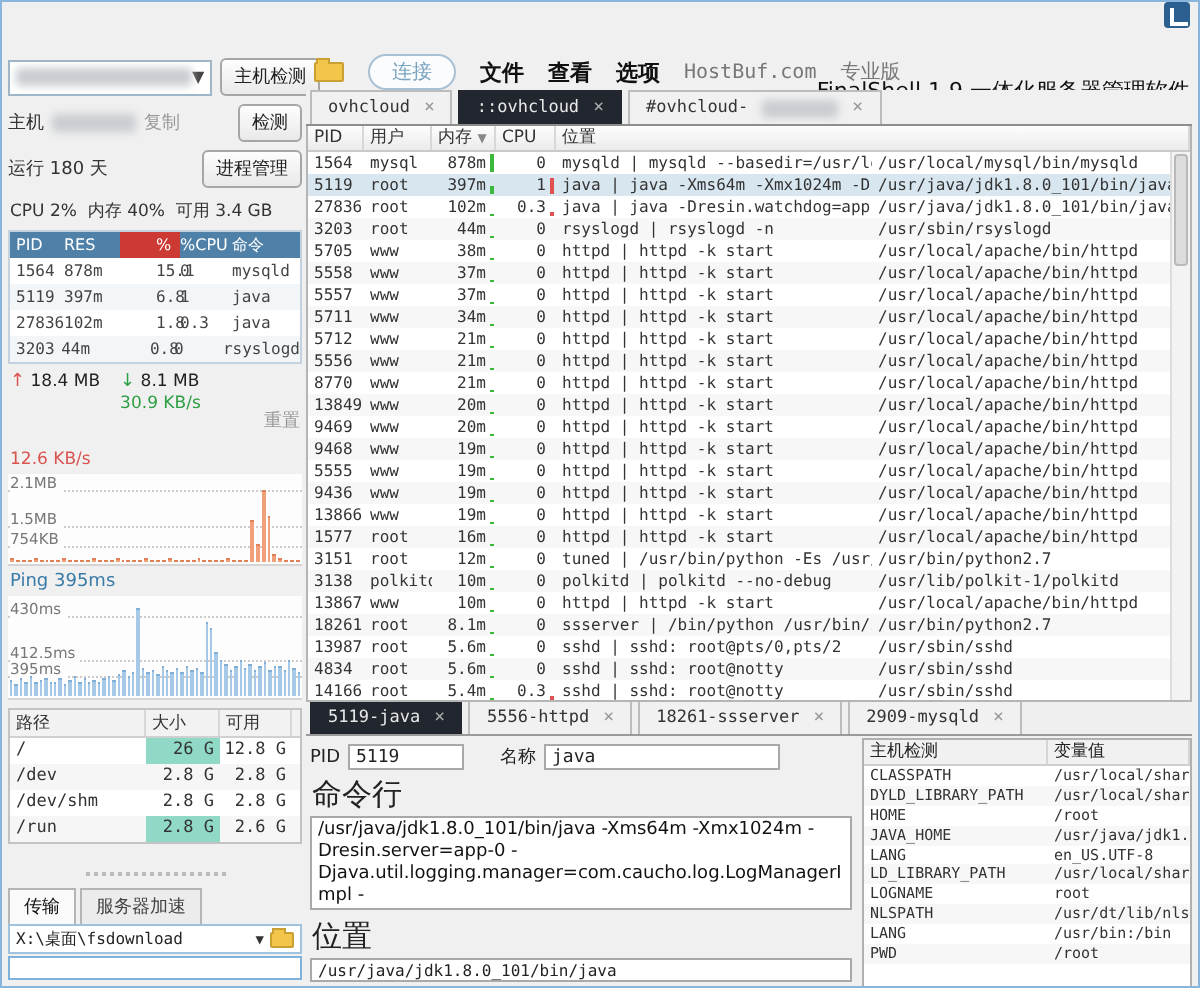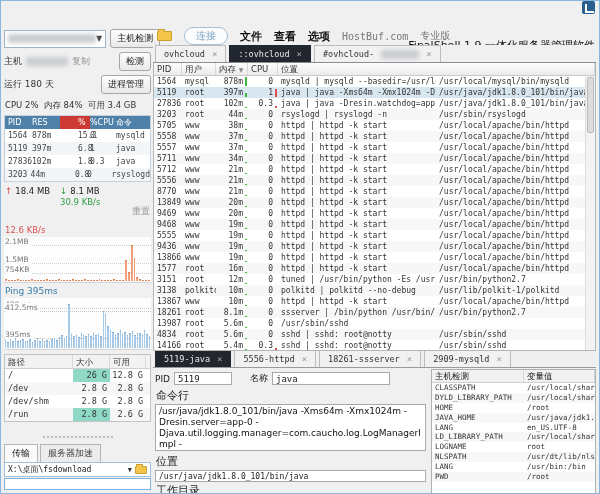--- a/index.html
+++ b/index.html
@@ -100,21 +100,21 @@
   .vthumb{position:absolute;top:1px;left:1px;right:1px;height:56px;background:#dcdcdc;border:1px solid #b9b9b9;border-radius:2px;}
   
   .ptabs{height:17px;display:flex;gap:3px;align-items:flex-end;padding-left:2px;background:#efefef;border-bottom:1px solid #9a9a9a;}
   .detail{flex:1;display:flex;background:#f0f0f0;}
   .d-left{width:278px;padding:2px 5px 2px 2px;font-size:9px;}
   .fld-row{display:flex;align-items:center;gap:4px;height:17px;}
   .fld{height:13px;font-size:9px;border:1px solid #a9a9a9;background:#fff;padding:0 3px;
     font-family:"DejaVu Sans Mono",monospace;color:#222;}
   .fld.pid{width:58px;}.fld.name{width:118px;}
   .fld.wide{width:100%;height:12px;font-size:8px;}
-  .sec-lbl{font-size:11px;color:#222;margin:1px 0 1px 1px;}
+  .sec-lbl{font-size:15px;color:#222;margin:1px 0 1px 1px;}
   textarea.cmd{width:100%;height:47px;border:1px solid #a9a9a9;background:#fff;resize:none;overflow:hidden;
     font-family:"DejaVu Sans","Liberation Sans",sans-serif;font-size:9px;line-height:11px;padding:1px 3px;color:#111;}
   .d-right{flex:1;border:1px solid #b0b0b0;background:#fff;margin:1px 0 1px 0;position:relative;overflow:hidden;}
   .ehead{display:flex;height:13px;line-height:13px;background:#f1f1f1;border-bottom:1px solid #cfcfcf;font-size:8.5px;color:#222;}
   .ehead>div{padding-left:3px;border-right:1px solid #d5d5d5;}
   .ec0{width:92px;flex:none;}.ec1{flex:1;}
   .erows{position:absolute;top:13px;left:0;right:0;bottom:7px;overflow:hidden;}
   .erow{display:flex;height:9.9px;line-height:10px;font-size:7.5px;font-family:"DejaVu Sans Mono",monospace;color:#333;}
   .erow:nth-child(even){background:#f7f7f7;}
   .erow>div{padding-left:3px;white-space:nowrap;overflow:hidden;}
@@ -147,21 +147,21 @@
       <span class="blurchip" style="width:42px"></span>
       <span class="lbl gray">复制</span>
       <button class="btn" style="margin-left:auto">检测</button>
     </div>
     <div class="s-row">
       <span class="lbl">运行 180 天</span>
       <button class="btn" style="margin-left:auto">进程管理</button>
     </div>
     <div class="stats-line">
       <span>CPU 2%</span>&nbsp;
-      <span>内存 84%</span>&nbsp;
+      <span>内存 40%</span>&nbsp;
       <span>可用 3.4 GB</span>
     </div>
 
     <div class="mtab">
       <div class="mhead">
           <div class="mc0">PID</div>
           <div class="mc1">RES</div>
           <div class="mc2 hl-red">%内存</div>
           <div class="mc3">%CPU</div>
           <div class="mc4">命令</div>
@@ -274,21 +274,21 @@
           <span class="bar bar-net" style="height: 2%;"></span>
           <span class="bar bar-net" style="height: 3%;"></span>
         </div>
     </div>
 
     <div class="ping-title">Ping 395ms</div>
     <div class="graph" style="height:52px">
       <div class="gline" style="top:10px">
           <span>430ms</span>
         </div>
-      <div class="gline" style="top:13px">
+      <div class="gline" style="top:32px">
           <span>412.5ms</span>
         </div>
       <div class="gline" style="top:40px">
           <span>395ms</span>
         </div>
       <div class="bars">
           <span class="bar bar-ping" style="height: 18%;"></span>
           <span class="bar bar-ping" style="height: 14%;"></span>
           <span class="bar bar-ping" style="height: 20%;"></span>
           <span class="bar bar-ping" style="height: 16%;"></span>
@@ -605,20 +605,21 @@
             <div class="c2">8.1m<i class="membar" style="height: 1px;"></i></div>
             <div class="c3">0</div>
             <div class="c4">ssserver | /bin/python /usr/bin/ssserver...</div>
             <div class="c5">/usr/bin/python2.7</div>
           </div>
           <div class="prow">
             <div class="c0">13987</div>
             <div class="c1">root</div>
             <div class="c2">5.6m<i class="membar" style="height: 1px;"></i></div>
             <div class="c3">0</div>
+            <div class="c4">sshd | sshd: root@pts/0,pts/2</div>
             <div class="c5">/usr/sbin/sshd</div>
           </div>
           <div class="prow">
             <div class="c0">4834</div>
             <div class="c1">root</div>
             <div class="c2">5.6m<i class="membar" style="height: 1px;"></i></div>
             <div class="c3">0</div>
             <div class="c4">sshd | sshd: root@notty</div>
             <div class="c5">/usr/sbin/sshd</div>
           </div>

